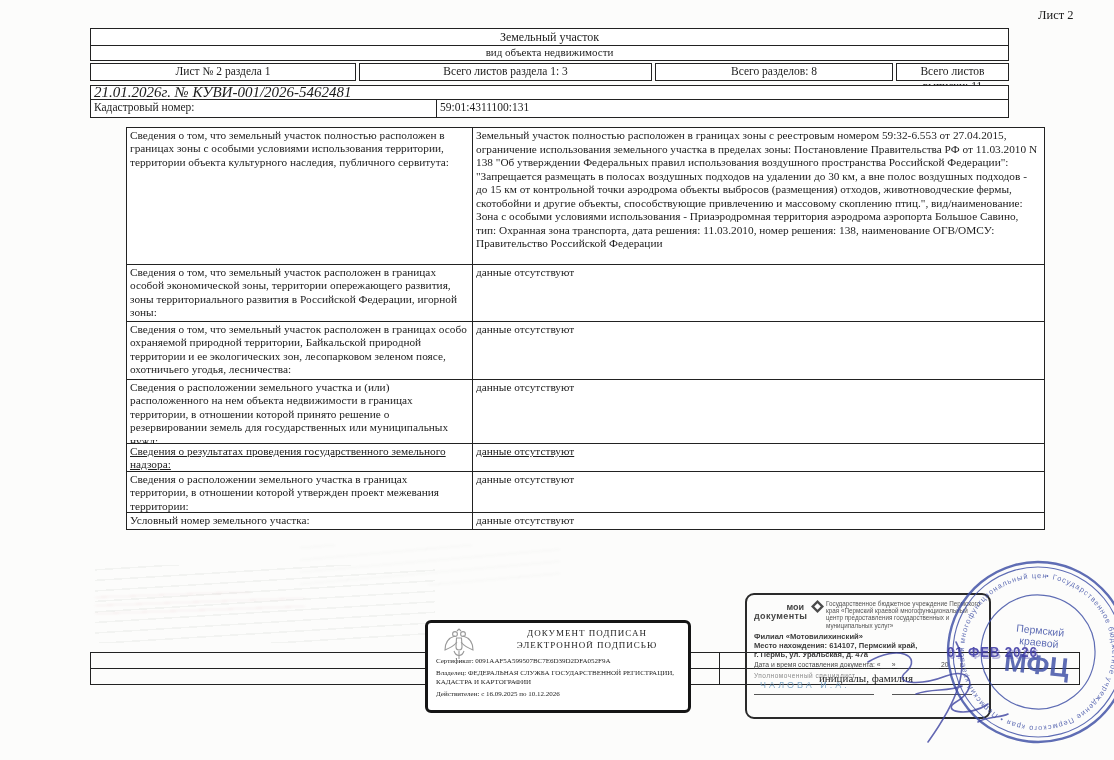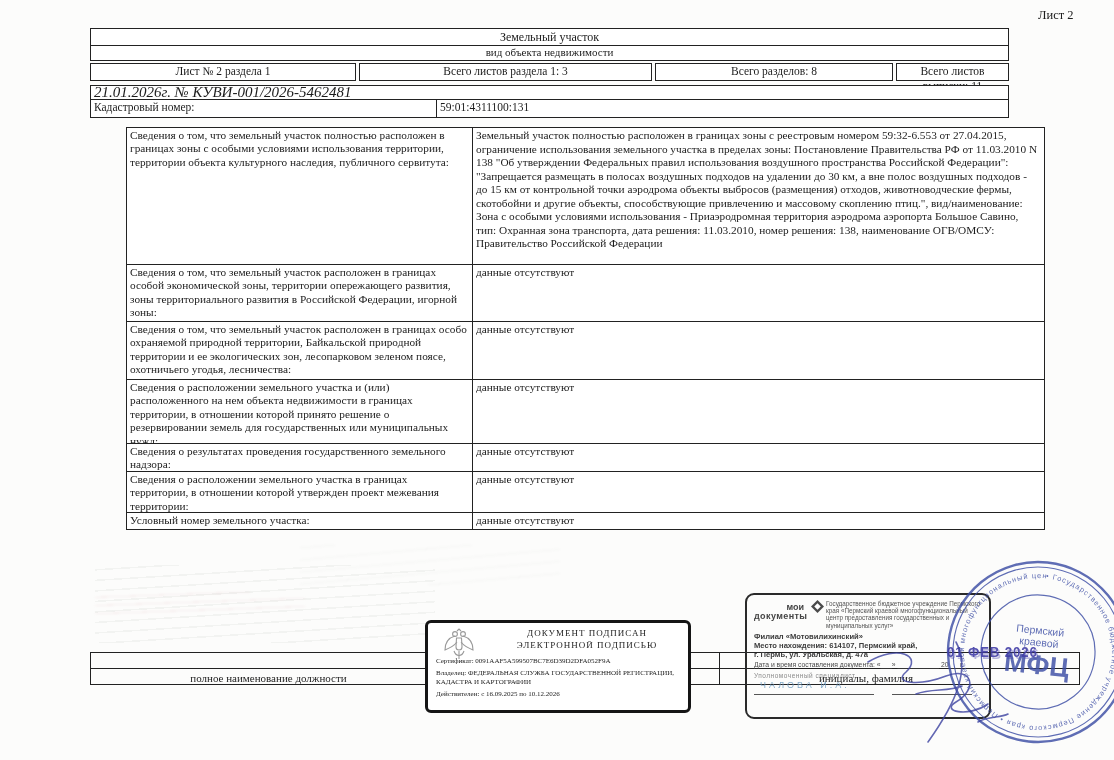--- a/index.html
+++ b/index.html
@@ -28,21 +28,21 @@
   .doc-row2 .c1 { width:346px; border-right:1px solid #222; padding-left:3px; }
   .doc-row2 .c2 { flex:1; padding-left:3px; }
 
   
   .main-table { left:90px; top:127px; width:919px; border:1.2px solid #222; background:#fff;margin-left:36px; }
   .trow { display:flex; overflow:hidden; }
   .trow + .trow { border-top:1px solid #222; }
   .tlabel { width:346px; border-right:1px solid #222; padding:1px 4px 0 3px; font-size:11.3px; line-height:13.4px; }
   .tval { flex:1; padding:1px 4px 0 3px; font-size:11.3px; line-height:13.5px; white-space:pre-wrap; }
   .r1{ height:136px; } .r2{ height:57px; } .r3{ height:58px; } .r4{ height:64px; }
-  .r5{ height:28px; } .r6{ height:41px; } .r7{ height:17px; }
+  .r5{ height:28px;text-decoration:underline; } .r6{ height:41px; } .r7{ height:17px; }
 
   
   .strip { left:90px; top:652px; width:990px; height:33px; border:1px solid #222; z-index:1; }
   .strip .hline { position:absolute; left:0; right:0; top:15px; border-top:1px solid #222; }
   .strip .v1 { position:absolute; top:0; bottom:0; left:355px; border-left:1px solid #222; }
   .strip .v2 { position:absolute; top:0; bottom:0; left:628px; border-left:1px solid #222; }
   .strip .lab-pos { position:absolute; left:0; width:355px; top:19px; text-align:center; font-size:11px; }
   .strip .lab-name { position:absolute; left:640px; width:270px; top:19px; text-align:center; font-size:11px; }
 
   
@@ -148,21 +148,20 @@
 </div>
 
 <div class="abs bleed1"></div>
 <div class="abs bleed2"></div>
 <div class="abs bleed3"></div>
 
 <div class="abs strip">
   <div class="hline"></div>
   <div class="v1"></div>
   <div class="v2"></div>
-  <div class="lab-pos">полное наименование должности</div>
   <div class="lab-name">инициалы, фамилия</div>
 </div>
 
 <div class="abs esign">
   <span class="eagle">
     <svg width="34" height="36" viewBox="0 0 34 36">
       <g fill="none" stroke="#9a9a9a" stroke-width="1.1">
         <circle cx="13" cy="6" r="2.4"></circle>
           <circle cx="21" cy="6" r="2.4"></circle>
         <path d="M15 3 L17 1 L19 3"></path>

